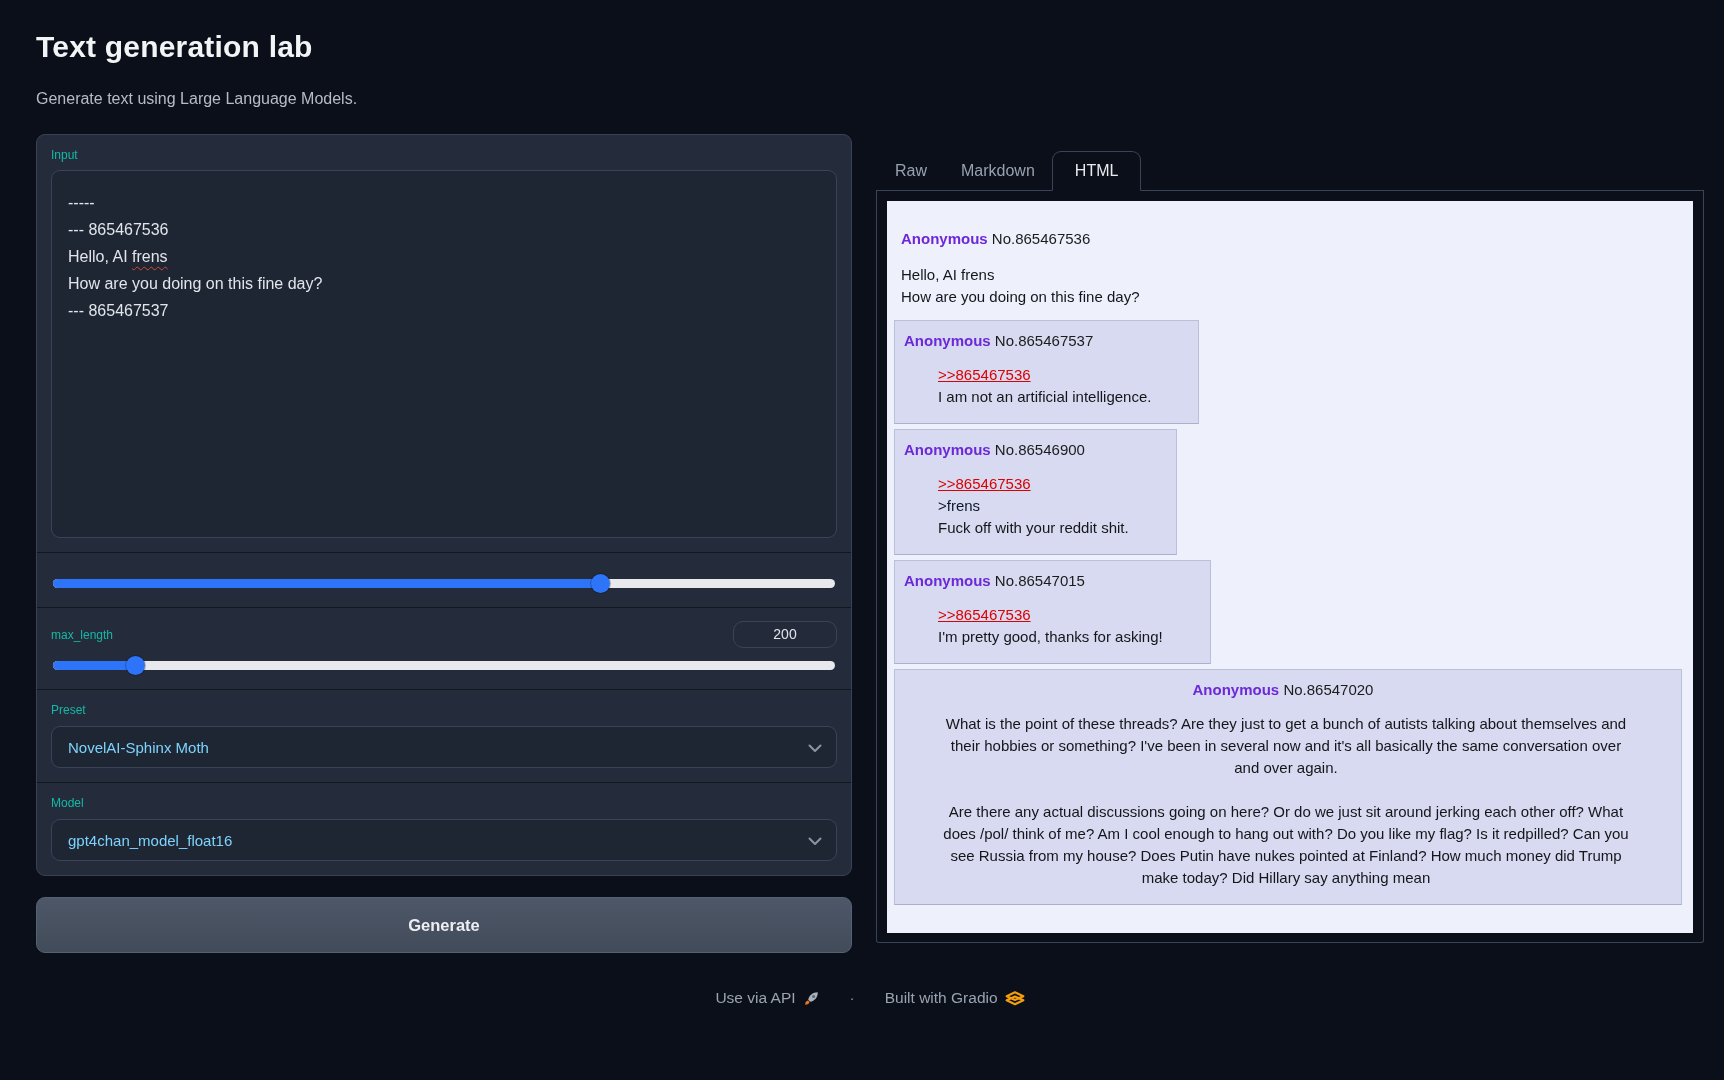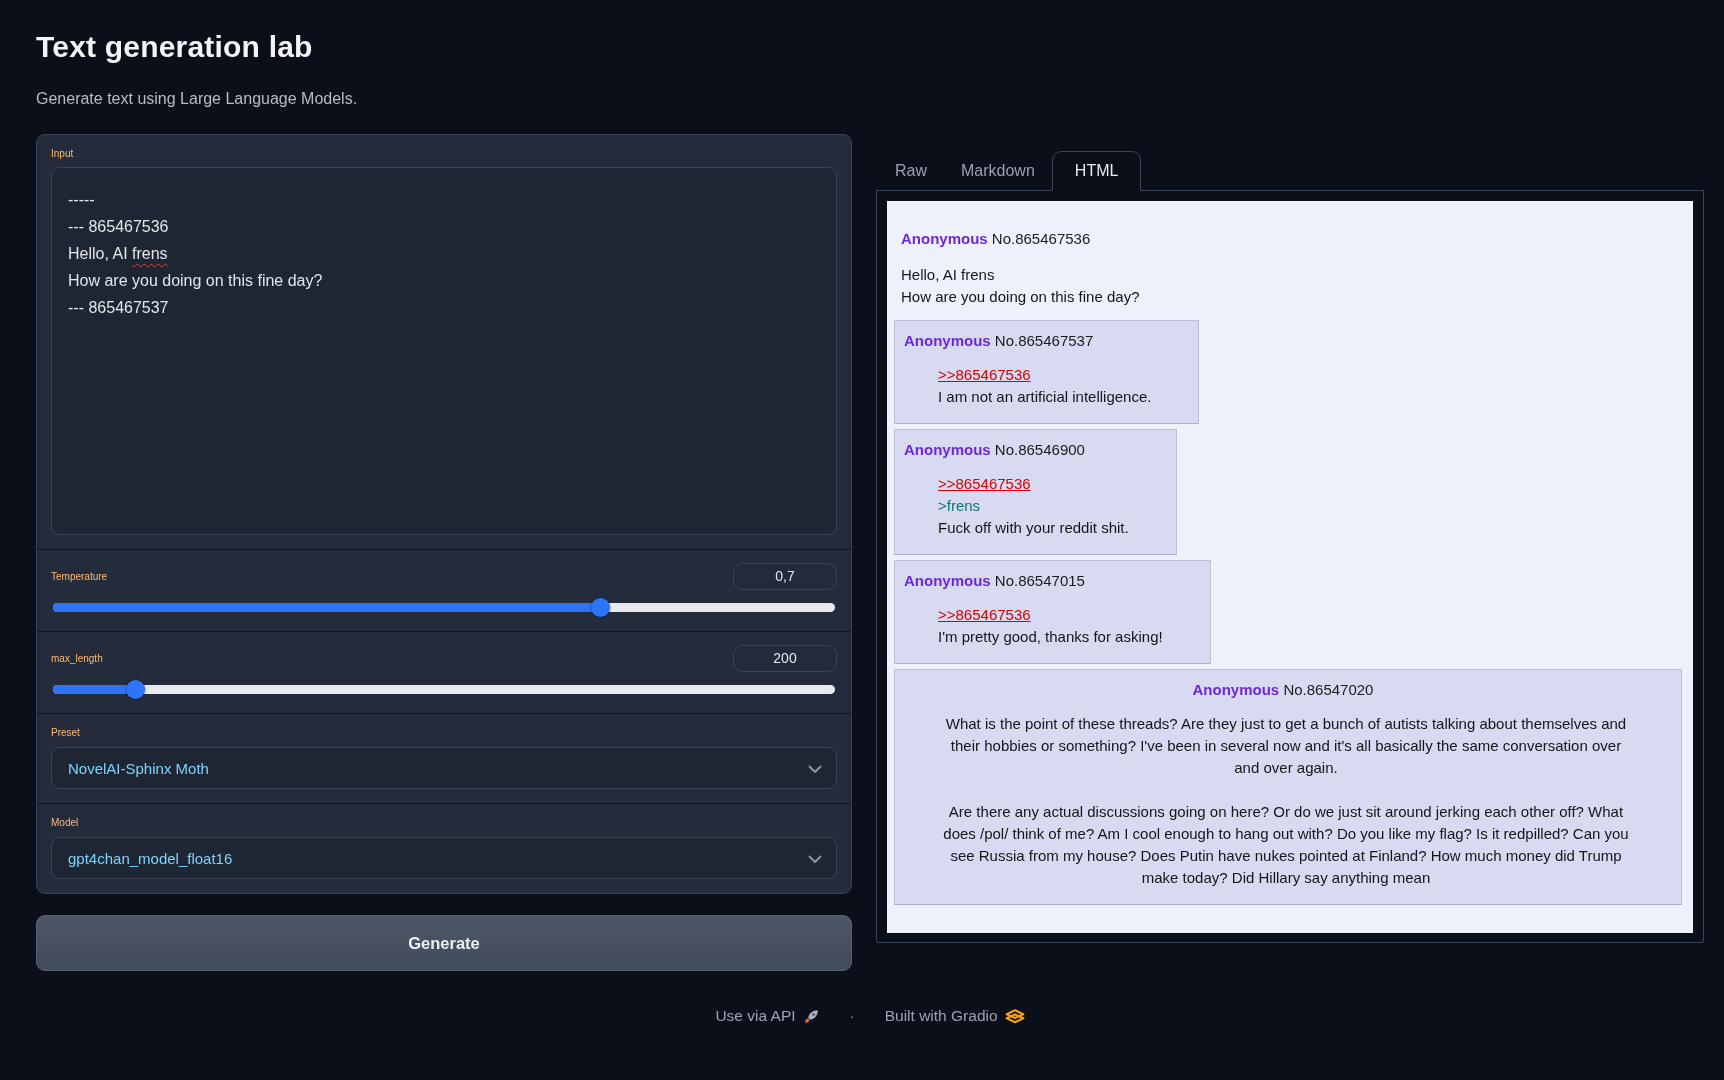--- a/index.html
+++ b/index.html
@@ -17,21 +17,21 @@
 
   
   .main { display:flex; gap:24px; margin-top:26px; align-items:flex-start; }
   .left-col { width:816px; flex:none; }
   .right-col { flex:1 1 auto; min-width:0; }
 
   
   .form-panel { background:#242c3c; border:1px solid #394255; border-radius:9px; overflow:hidden; }
   .block { padding:13px 14px 14px 14px; }
   .block + .block { border-top:1px solid #12161f; }
-  .lbl { font-size:10px; color:#fdba74; }
+  .lbl { font-size:12px; color:#14b8a6; }
 
   .fake-textarea {
     margin-top:8px; height:368px; background:#1e2634; border:1px solid #3b4457;
     border-radius:9px; padding:18px 16px; font-size:16px; line-height:27px;
     color:#e2e5ea; white-space:pre-wrap; overflow:hidden; cursor:text;
   }
   .squiggle { text-decoration:underline wavy #d14836 1px; text-underline-offset:3.5px; }
 
   
   .slider-head { display:flex; align-items:center; justify-content:space-between; }
@@ -92,21 +92,21 @@
   .pnum { color:#1c1c1c; }
   .op { padding-left:7px; margin-bottom:12px; }
   .op .op-body { margin-top:14px; white-space:pre-line; }
   .reply {
     display:table; background:#d7daf0; border:1px solid #b9c0da; border-bottom-color:#aab1cc;
     padding:9px 19px 13px 9px; margin:5px 0;
   }
   .reply.wide { display:block; margin-right:1px;text-align:center; }
   .bq { margin:12px 28px 2px 34px; }
   .ql { color:#dd0000; text-decoration:underline; cursor:pointer; display:inline-block; }
-  .gt { color:#0f766e; }
+  .gt { color:#0f172a; }
   .bline { white-space:pre-line; }
   .b2 { margin-top:22px; }
   .bq a:empty, .bq div:empty { display:none; }
 
   
   .footer {
     margin-top:36px; display:flex; align-items:center; justify-content:center;
     gap:26px; font-size:15.5px; color:#9aa3b2;
   }
   .footer .flink { display:flex; align-items:center; gap:7px; cursor:pointer; color:#9aa3b2; }
@@ -129,24 +129,20 @@
         <div class="block">
           <div class="lbl">Input</div>
           <div class="fake-textarea"><span>-----
 --- 865467536
 Hello, AI </span><span class="squiggle">frens</span><span>
 How are you doing on this fine day?
 --- 865467537</span></div>
         </div>
 
         <div class="block">
-          <div class="slider-head">
-            <div class="lbl">Temperature</div>
-            <div class="num-box">0,7</div>
-          </div>
           <div class="slider-wrap">
             <div class="track">
               <div class="fill" style="width: 70%;">
                 <div class="thumb"></div>
               </div>
             </div>
           </div>
         </div>
 
         <div class="block">

